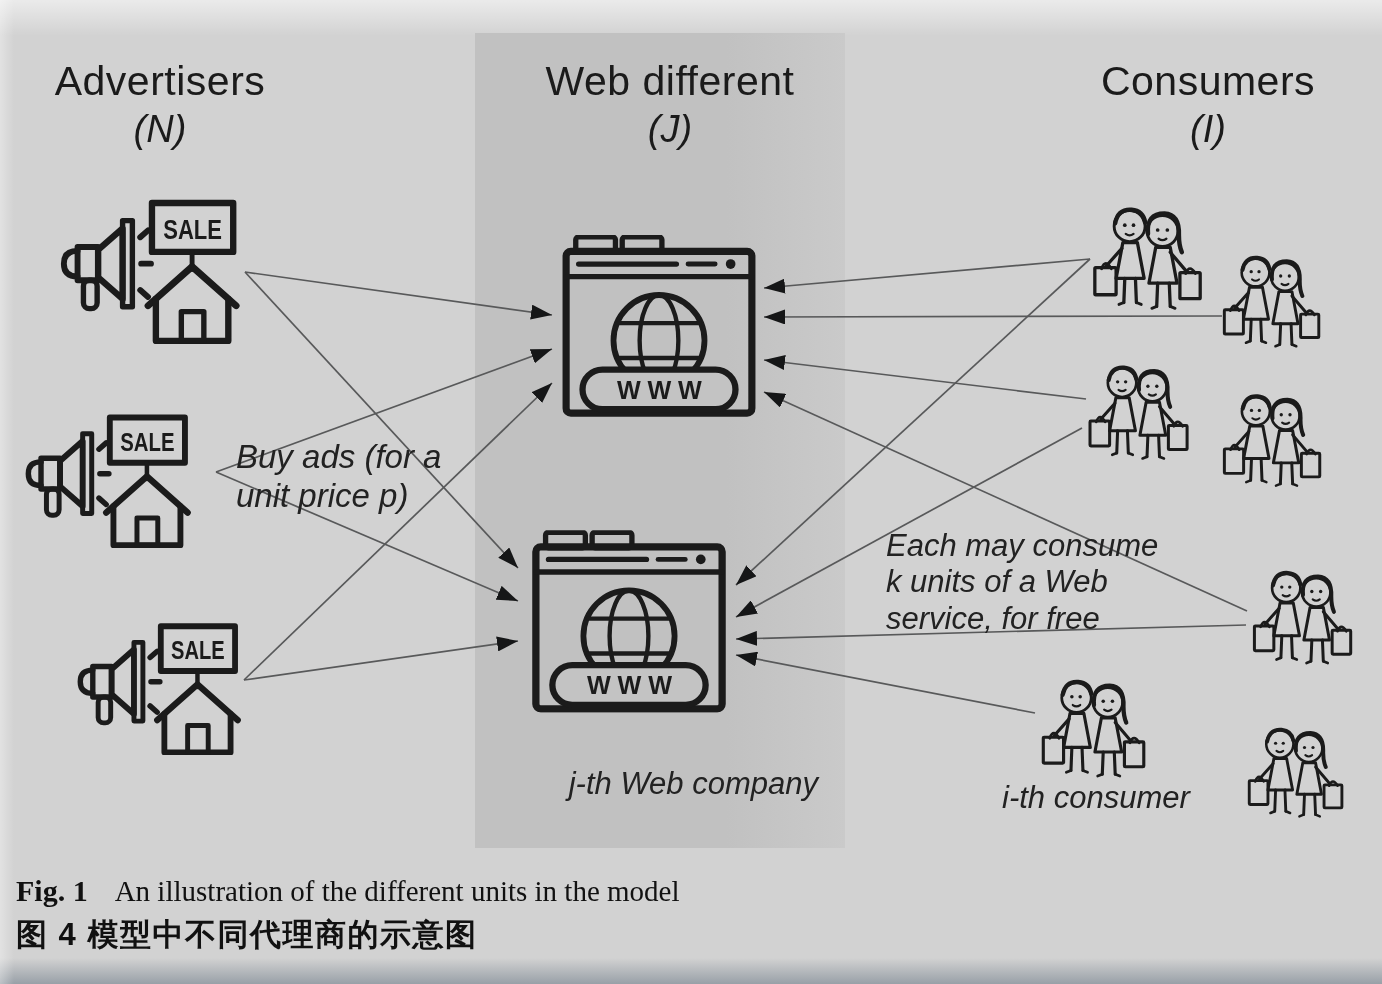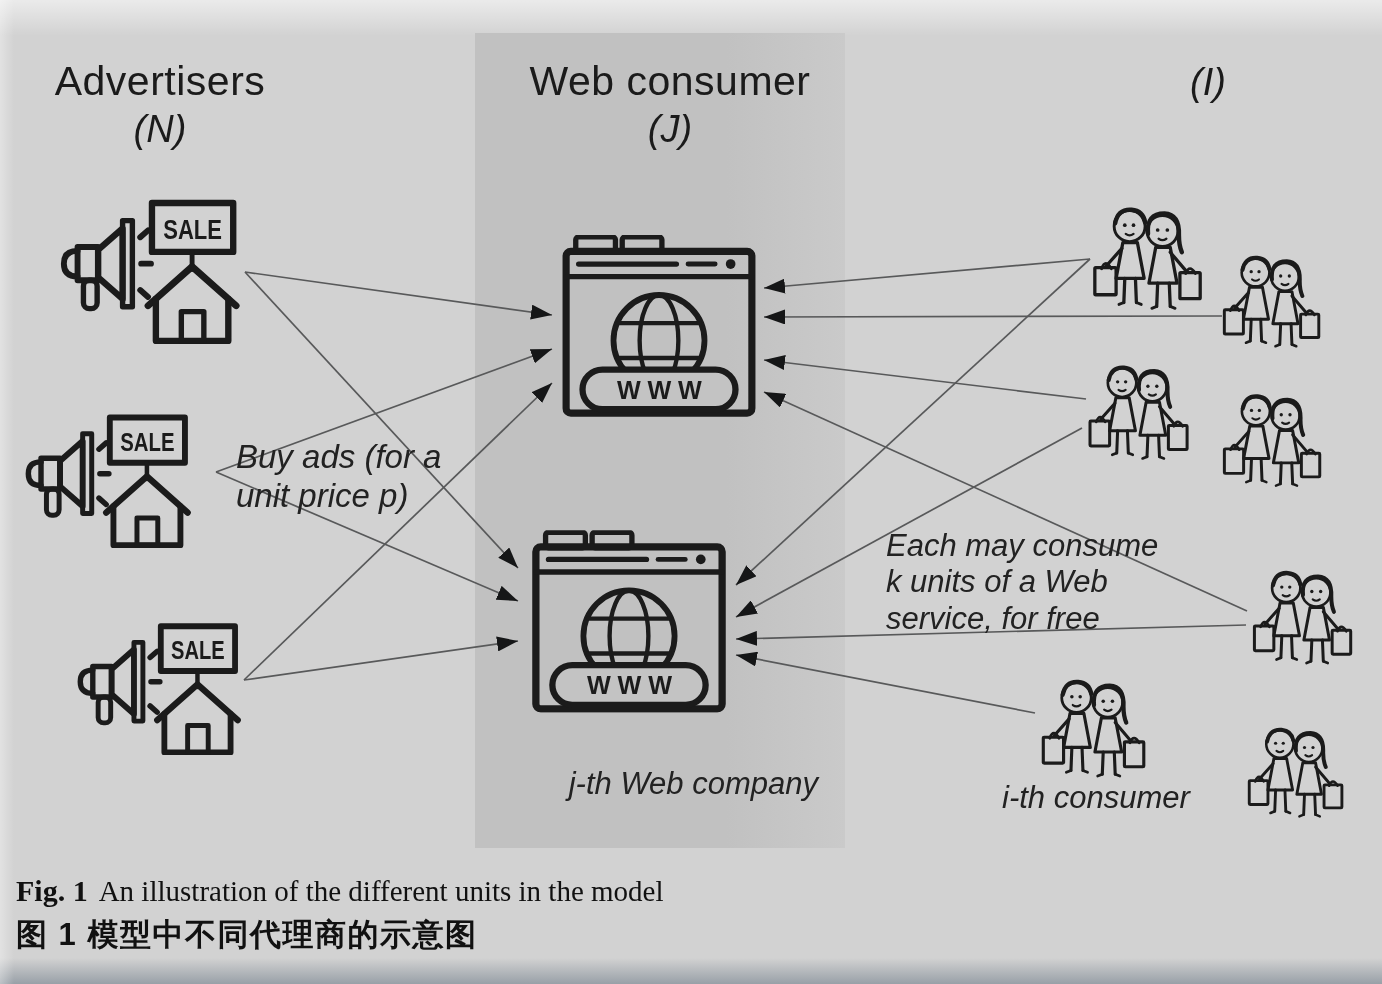--- a/index.html
+++ b/index.html
@@ -32,21 +32,21 @@
   .www-text{font:bold 26px "Liberation Sans", sans-serif; letter-spacing:7px; fill:var(--ink);}
   .col-hdr{position:absolute; text-align:center; z-index:3; line-height:1.15;}
   .col-title{font-size:41px; letter-spacing:.5px;}
   .col-sym{font-size:38px; font-style:italic; margin-top:3px;}
   .note{position:absolute; z-index:3; font-style:italic; color:#222; line-height:1.17;}
   .note-buyads{left:236px; top:438px; font-size:33px;}
   .note-consume{left:886px; top:528px; font-size:31px;}
   .note-jth{left:478px; top:766px; width:340px; text-align:right; font-size:31px;}
   .note-ith{left:1002px; top:780px; font-size:31px;}
   .caption{position:absolute; left:16px; top:874px; z-index:3; color:#111;}
-  .fig-label{font:bold 30px "Liberation Serif", serif; margin-right:11px;}
+  .fig-label{font:bold 30px "Liberation Serif", serif; margin-right:27px;}
   .fig-text{font:29px "Liberation Serif", serif;}
   .fig-zh{font:bold 31px "Liberation Sans", sans-serif; margin-top:6px; letter-spacing:1.5px;}
   .defs-svg{position:absolute; width:0; height:0; overflow:hidden;}
 </style>
 </head>
 <body>
 
 <div class="stage">
 
   <svg class="defs-svg" aria-hidden="true">
@@ -135,24 +135,25 @@
       <line class="arrow-line" x1="1246" y1="625" x2="736" y2="639" marker-end="url(#ah)"></line>
       <line class="arrow-line" x1="1035" y1="713" x2="736" y2="655" marker-end="url(#ah)"></line>
     </g>
   </svg>
 
   <div class="col-hdr" style="left:0px; top:58px; width:320px;">
     <div class="col-title">Advertisers</div>
     <div class="col-sym">(N)</div>
   </div>
   <div class="col-hdr" style="left:480px; top:58px; width:380px;">
-    <div class="col-title">Web consumer</div>
+    <div class="col-title">Web different</div>
     <div class="col-sym">(J)</div>
   </div>
   <div class="col-hdr" style="left:1048px; top:58px; width:320px;">
+    <div class="col-title">Consumers</div>
     <div class="col-sym">(I)</div>
   </div>
 
   <div class="icon" style="left:57px; top:197px; width:186px; height:147px;">
     <svg viewBox="0 0 190 150">
         <use href="#sym-advertiser"></use>
       </svg>
   </div>
   <div class="icon" style="left:22px; top:412px; width:172px; height:136px;">
     <svg viewBox="0 0 190 150">
@@ -219,16 +220,16 @@
   </div>
   <div class="note note-buyads">
     <div>Buy ads (for a</div>
     <div>unit price p)</div>
   </div>
   <div class="note note-jth">j-th Web company</div>
   <div class="note note-ith">i-th consumer</div>
 
   <div class="caption">
     <span class="fig-label">Fig. 1</span><span class="fig-text">An illustration of the different units in the model</span>
-    <div class="fig-zh">图 1 模型中不同代理商的示意图</div>
+    <div class="fig-zh">图 4 模型中不同代理商的示意图</div>
   </div>
 
 </div>
 
 </body></html>

